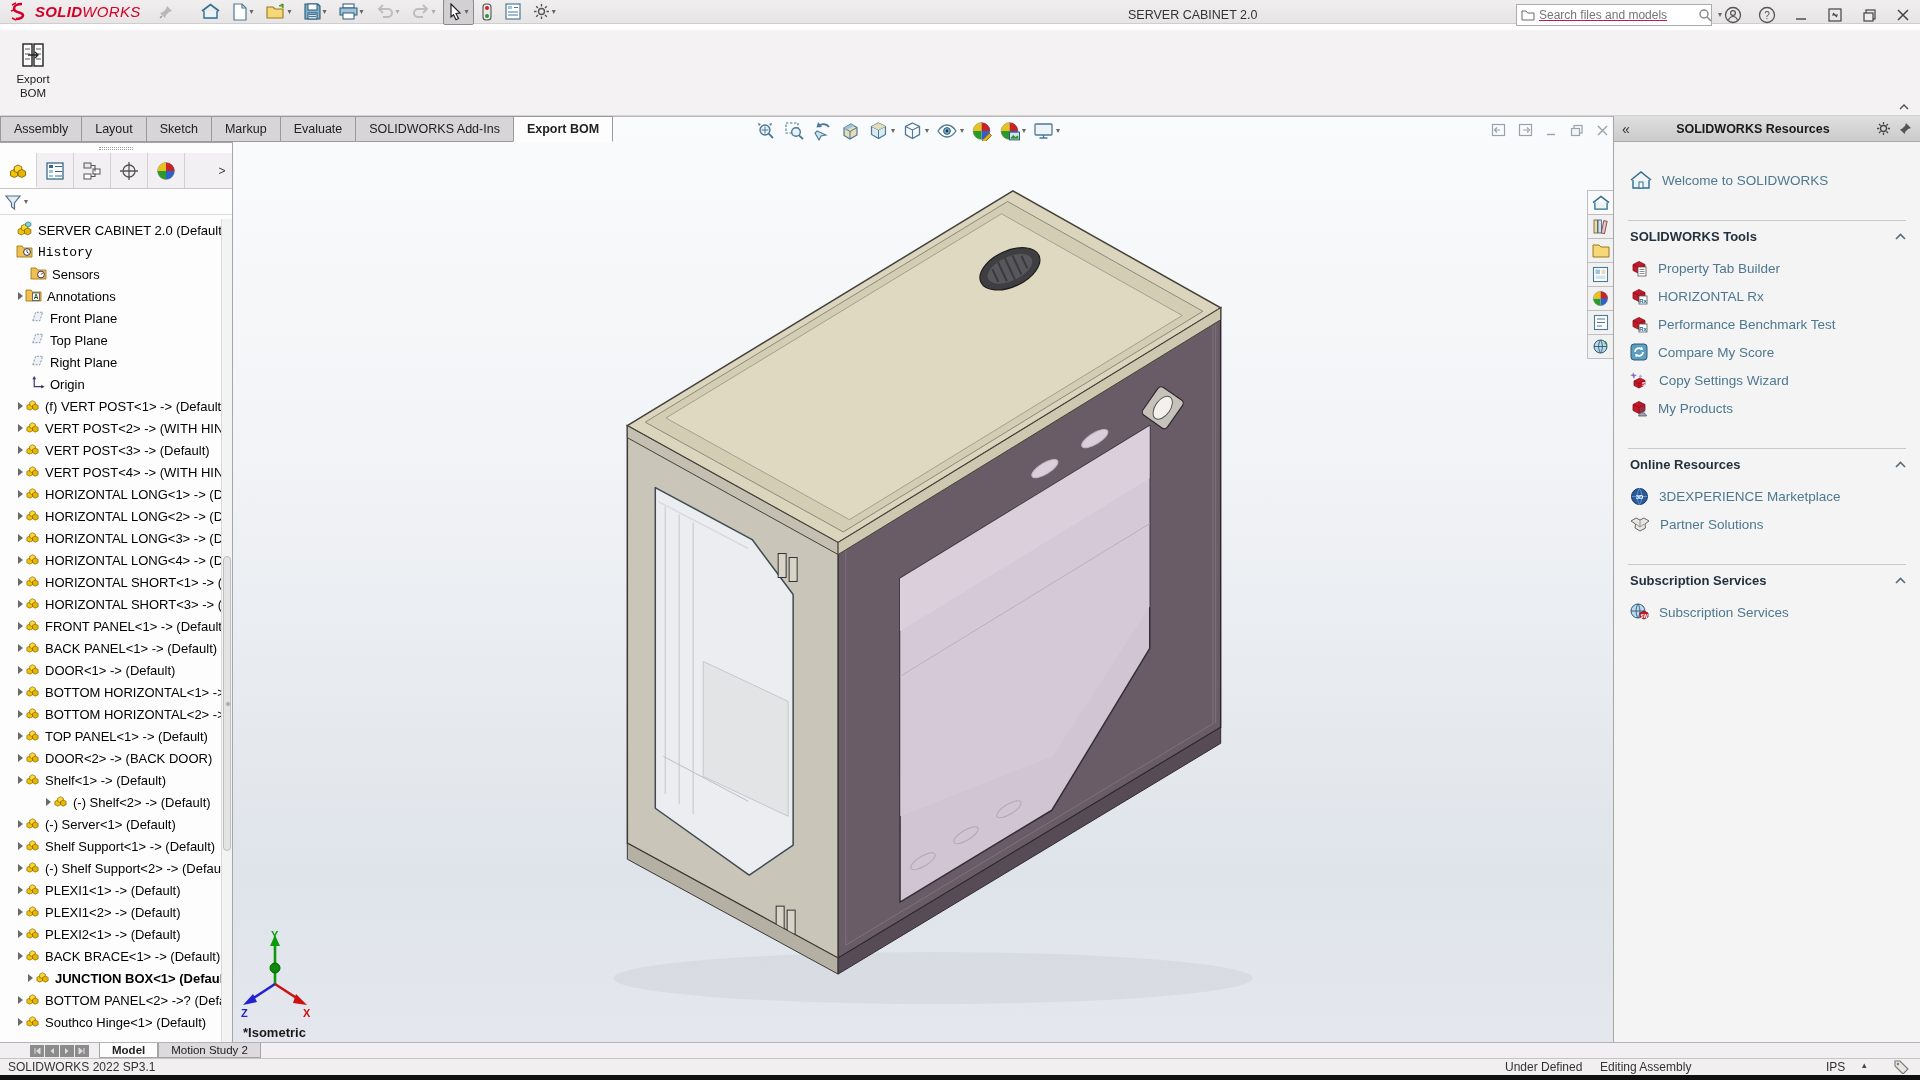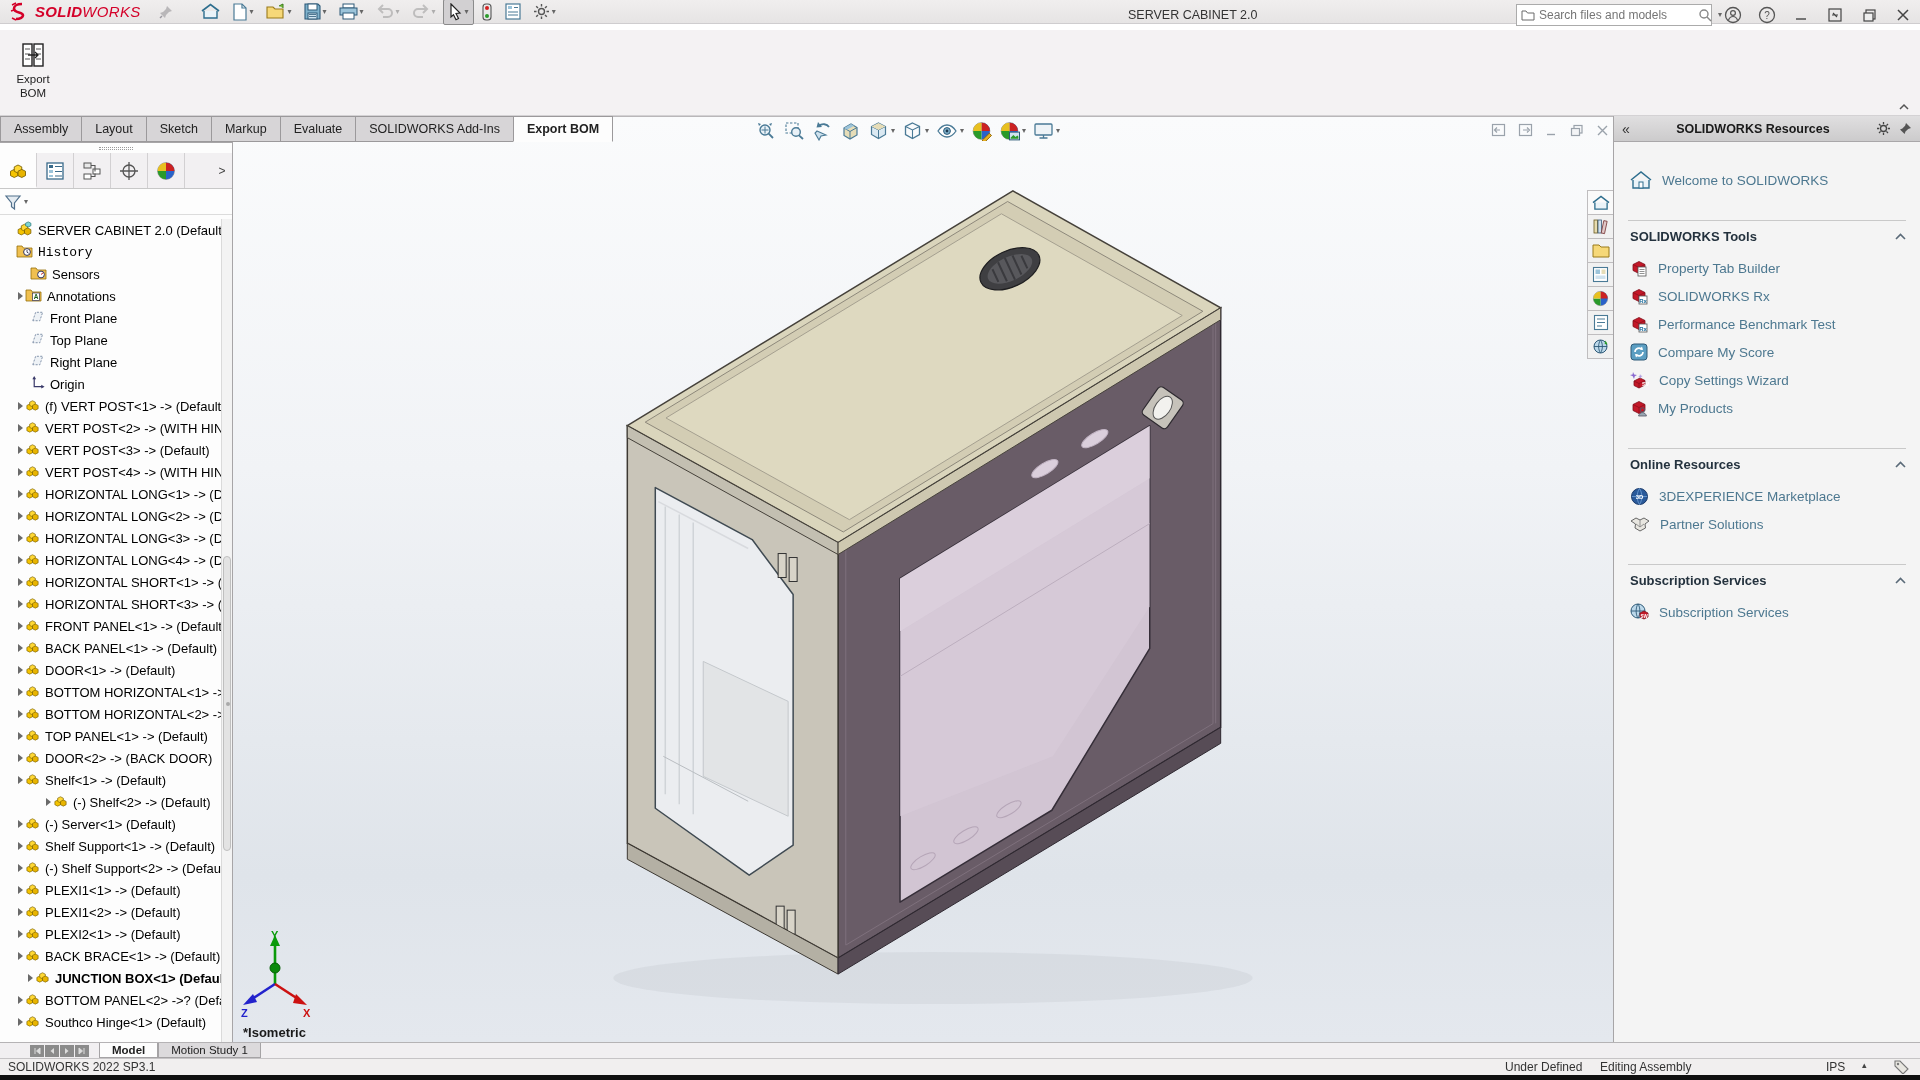--- a/index.html
+++ b/index.html
@@ -16,21 +16,21 @@
   .menu-bar { display:flex; }
   .menu-item { padding:0 11px; font-size:13px; color:#222; line-height:30px; cursor:default; }
   .pin { margin:0 8px; }
   .quick-toolbar { display:flex; align-items:center; margin-left:14px; }
   .tb-btn { display:flex; align-items:center; padding:3px 4px; margin:0 1px; border:1px solid transparent; border-radius:2px; }
   .tb-btn.pressed { background:#d2d0d2; border-color:#8b8b8b; }
   .tb-btn.disabled { opacity:.45; }
   .window-title { position:absolute; left:1128px; top:0; line-height:30px; font-size:12.5px; color:#333; }
   .tb-right { position:absolute; right:4px; top:0; height:30px; display:flex; align-items:center; gap:8px; }
   .search-box { width:196px; height:22px; background:#fff; border:1px solid #ababab; display:flex; align-items:center; padding:0 4px; gap:4px; }
-  .search-box input { border:none; outline:none; flex:1; font-size:12px; color:#be185d; font-family:"Liberation Sans",sans-serif; background:transparent; }
+  .search-box input { border:none; outline:none; flex:1; font-size:12px; color:#be185d; font-family:"Liberation Sans",sans-serif; background:transparent;text-decoration:underline; }
   .win-btn { width:26px; height:26px; display:flex; align-items:center; justify-content:center; color:#444; }
 
   
   .ribbon { position:absolute; top:30px; left:0; right:0; height:86px; background:#f4f2f3; border-bottom:1px solid #d4d2d4; z-index:20; }
   .export-bom-btn { position:absolute; left:4px; top:5px; width:58px; height:74px; display:flex; flex-direction:column; align-items:center; padding-top:6px; border:1px solid transparent; border-radius:2px; }
   .export-bom-btn .lbl { font-size:11.5px; color:#222; text-align:center; line-height:1.25; margin-top:4px; width:48px; }
   .ribbon-collapse { position:absolute; right:10px; bottom:4px; }
 
   
   .tabs-row { position:absolute; top:116px; left:0; height:26px; display:flex; z-index:25; }
@@ -1037,21 +1037,21 @@
           </div>
           <div class="tp-item">
             <span class="icon">
               <svg width="18" height="18" viewBox="0 0 18 18">
                 <path d="M3 5.5 9 2.5l6 3v6l-6 3-6-3z" fill="#c41828" stroke="#7e0f1a" stroke-width=".8"></path>
                 <path d="M3 5.5l6 3 6-3M9 8.5v6" stroke="#8c0f1c" fill="none" stroke-width=".8"></path>
                 <rect x="9" y="9" width="8" height="8" fill="#fff" stroke="#555" stroke-width=".8"></rect>
                 <text x="13" y="15.5" text-anchor="middle" font-size="6" font-weight="bold" fill="#1a6a9a" font-family="Liberation Sans">Rx</text>
               </svg>
             </span>
-            <span class="tp-link">SOLIDWORKS Rx</span>
+            <span class="tp-link">HORIZONTAL Rx</span>
           </div>
           <div class="tp-item">
             <span class="icon">
               <svg width="18" height="18" viewBox="0 0 18 18">
                 <path d="M3 5.5 9 2.5l6 3v6l-6 3-6-3z" fill="#c41828" stroke="#7e0f1a" stroke-width=".8"></path>
                 <path d="M3 5.5l6 3 6-3M9 8.5v6" stroke="#8c0f1c" fill="none" stroke-width=".8"></path>
                 <rect x="9" y="9" width="8" height="8" fill="#fff" stroke="#555" stroke-width=".8"></rect>
                 <text x="13" y="15.5" text-anchor="middle" font-size="6" font-weight="bold" fill="#1a6a9a" font-family="Liberation Sans">Rx</text>
               </svg>
             </span>
@@ -1165,21 +1165,21 @@
         </svg>
       </span>
     <span class="nav-btn">
         <svg width="8" height="8" viewBox="0 0 8 8">
           <path d="M6 1v6M1 1l3.5 3L1 7z" fill="#ddd" stroke="#ddd" stroke-width="1"></path>
         </svg>
       </span>
   </div>
   <div id="doc-tabs" style="display:flex; margin-left:10px;">
       <div class="doc-tab active">Model</div>
-      <div class="doc-tab">Motion Study 1</div>
+      <div class="doc-tab">Motion Study 2</div>
     </div>
 </div>
 
 <div class="statusbar">
   <span class="sb-left">SOLIDWORKS 2022 SP3.1</span>
   <span class="sb-defined">Under Defined</span>
   <span class="sb-mode">Editing Assembly</span>
   <span class="sb-units">IPS</span>
   <span class="sb-caret">▴</span>
   <span class="sb-tag icon">

